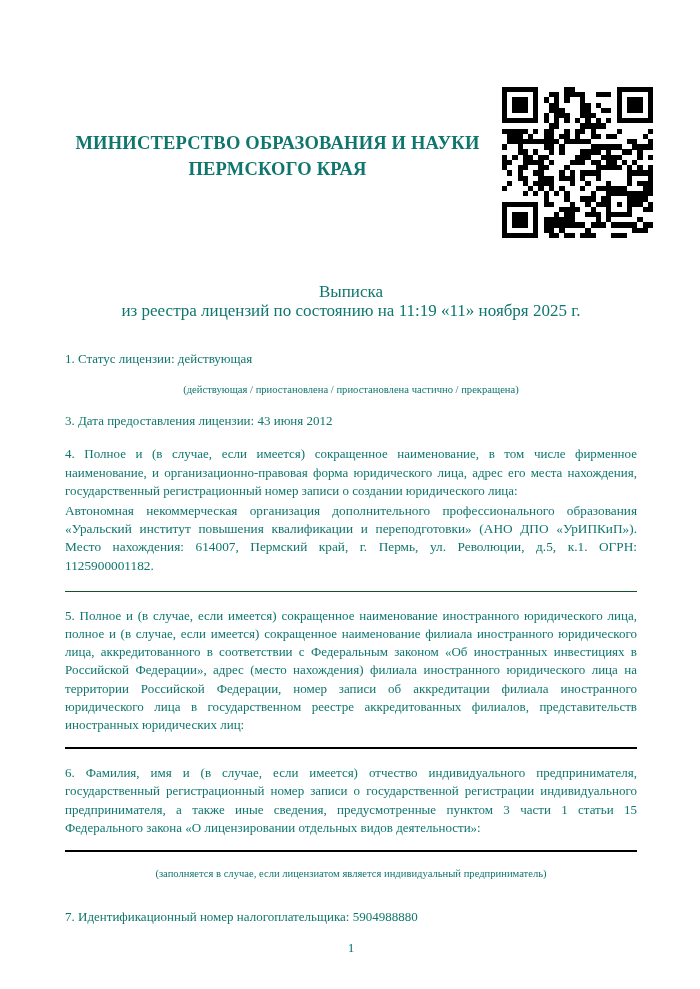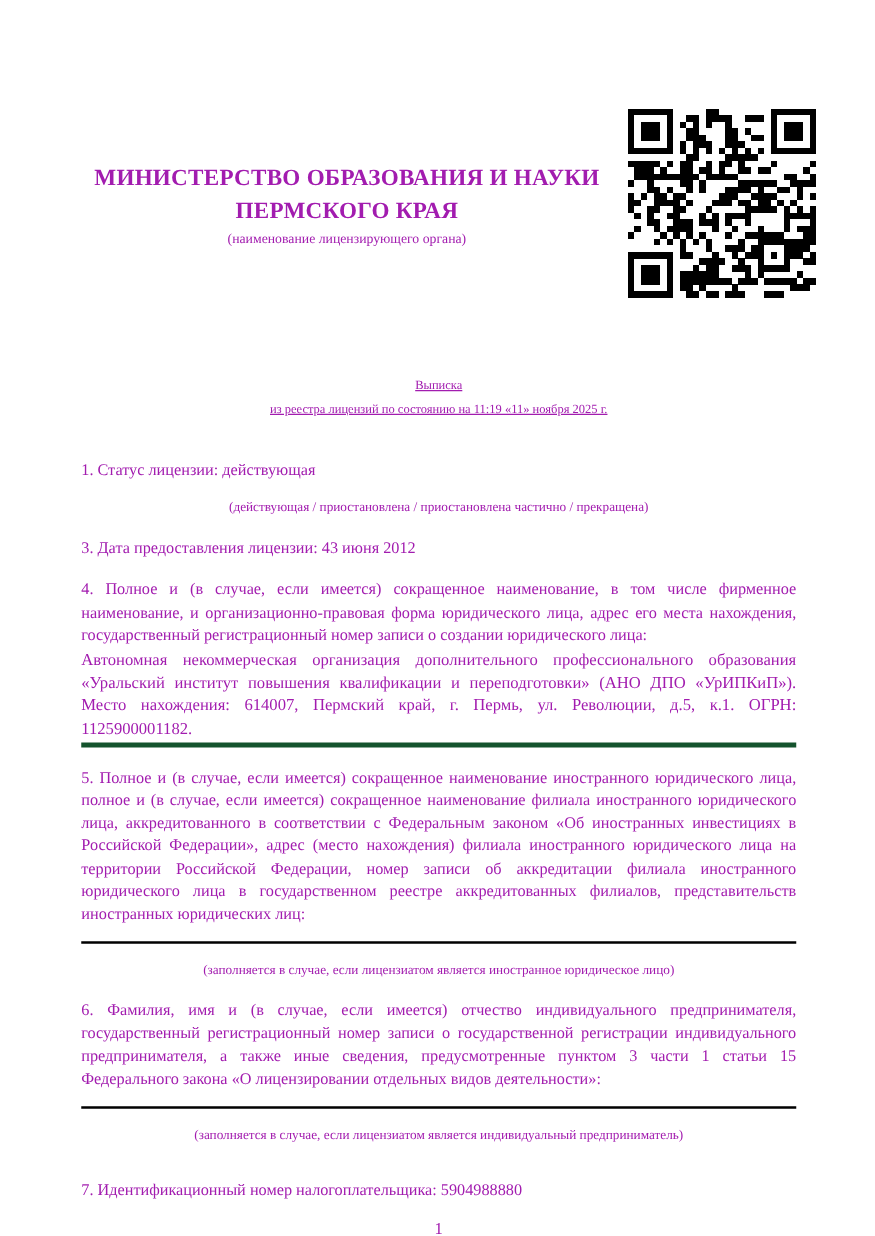--- a/index.html
+++ b/index.html
@@ -7,21 +7,21 @@
     margin: 0;
     padding: 0;
     background: #ffffff;
   }
   .page {
     position: relative;
     width: 700px;
     height: 989px;
     margin: 0 auto;
     background: #ffffff;
-    color: #a21caf;
+    color: #0f766e;
     font-family: "Liberation Serif", "DejaVu Serif", serif;
     box-sizing: border-box;
     padding: 0 63px 0 65px;
     overflow: hidden;
   }
 
   
   .ministry-block {
     margin-top: 130px;
     width: 425px;
@@ -45,42 +45,41 @@
     right: 47px;
     width: 151px;
     height: 155px;
   }
   .qr svg { display: block; width: 100%; height: 100%; }
 
   
   .doc-title {
     margin-top: 101px;
     text-align: center;
-    font-size: 10px;
+    font-size: 17px;
     line-height: 18.5px;
-    text-decoration: underline;
   }
 
   
   .item { margin-top: 15px; }
   .item.first { margin-top: 30px; }
   .para {
     margin: 0;
     font-size: 13px;
     line-height: 18.2px;
     text-align: justify;
   }
   .para.single { text-align: left; }
   .value {
     margin: 2px 0 0 0;
     font-size: 13.3px;
     line-height: 18.2px;
     text-align: justify;
   }
-  .underlined { border-bottom: 4px solid #14532d; padding-bottom: 2px; }
+  .underlined { border-bottom: 1px solid #14532d; padding-bottom: 16px; }
   .rule {
     border-top: 2px solid #000;
     height: 0;
     margin-top: 4px;
   }
   .rule.gap { margin-top: 13px; }
   .caption {
     font-size: 10.6px;
     line-height: 14px;
     text-align: center;
@@ -525,21 +524,20 @@
         <rect x="114.40" y="145.60" width="5.25" height="5.25"></rect>
         <rect x="119.60" y="145.60" width="5.25" height="5.25"></rect>
       </svg>
   </div>
 
   <div class="ministry-block">
     <div class="ministry-name">
       <div>МИНИСТЕРСТВО ОБРАЗОВАНИЯ И НАУКИ</div>
       <div>ПЕРМСКОГО КРАЯ</div>
     </div>
-    <div class="ministry-caption">(наименование лицензирующего органа)</div>
   </div>
 
   <div class="doc-title">
     <div>Выписка</div>
     <div>из реестра лицензий по состоянию на 11:19 «11» ноября 2025 г.</div>
   </div>
 
   <div class="item first">
     <p class="para single">1. Статус лицензии: действующая</p>
     <div class="caption">(действующая / приостановлена / приостановлена частично / прекращена)</div>
@@ -551,21 +549,20 @@
   </div>
 
   <div class="item">
     <p class="para">4. Полное и (в случае, если имеется) сокращенное наименование, в том числе фирменное наименование, и организационно-правовая форма юридического лица, адрес его места нахождения, государственный регистрационный номер записи о создании юридического лица:</p>
     <p class="value underlined">Автономная некоммерческая организация дополнительного профессионального образования «Уральский институт повышения квалификации и переподготовки» (АНО ДПО «УрИПКиП»). Место нахождения: 614007, Пермский край, г. Пермь, ул. Революции, д.5, к.1. ОГРН: 1125900001182.</p>
   </div>
 
   <div class="item">
     <p class="para">5. Полное и (в случае, если имеется) сокращенное наименование иностранного юридического лица, полное и (в случае, если имеется) сокращенное наименование филиала иностранного юридического лица, аккредитованного в соответствии с Федеральным законом «Об иностранных инвестициях в Российской Федерации», адрес (место нахождения) филиала иностранного юридического лица на территории Российской Федерации, номер записи об аккредитации филиала иностранного юридического лица в государственном реестре аккредитованных филиалов, представительств иностранных юридических лиц:</p>
     <div class="rule gap"></div>
-    <div class="caption">(заполняется в случае, если лицензиатом является иностранное юридическое лицо)</div>
   </div>
 
   <div class="item">
     <p class="para">6. Фамилия, имя и (в случае, если имеется) отчество индивидуального предпринимателя, государственный регистрационный номер записи о государственной регистрации индивидуального предпринимателя, а также иные сведения, предусмотренные пунктом 3 части 1 статьи 15 Федерального закона «О лицензировании отдельных видов деятельности»:</p>
     <div class="rule gap"></div>
     <div class="caption">(заполняется в случае, если лицензиатом является индивидуальный предприниматель)</div>
   </div>
 
   <div class="item item7">
     <p class="para single">7. Идентификационный номер налогоплательщика: 5904988880</p>

